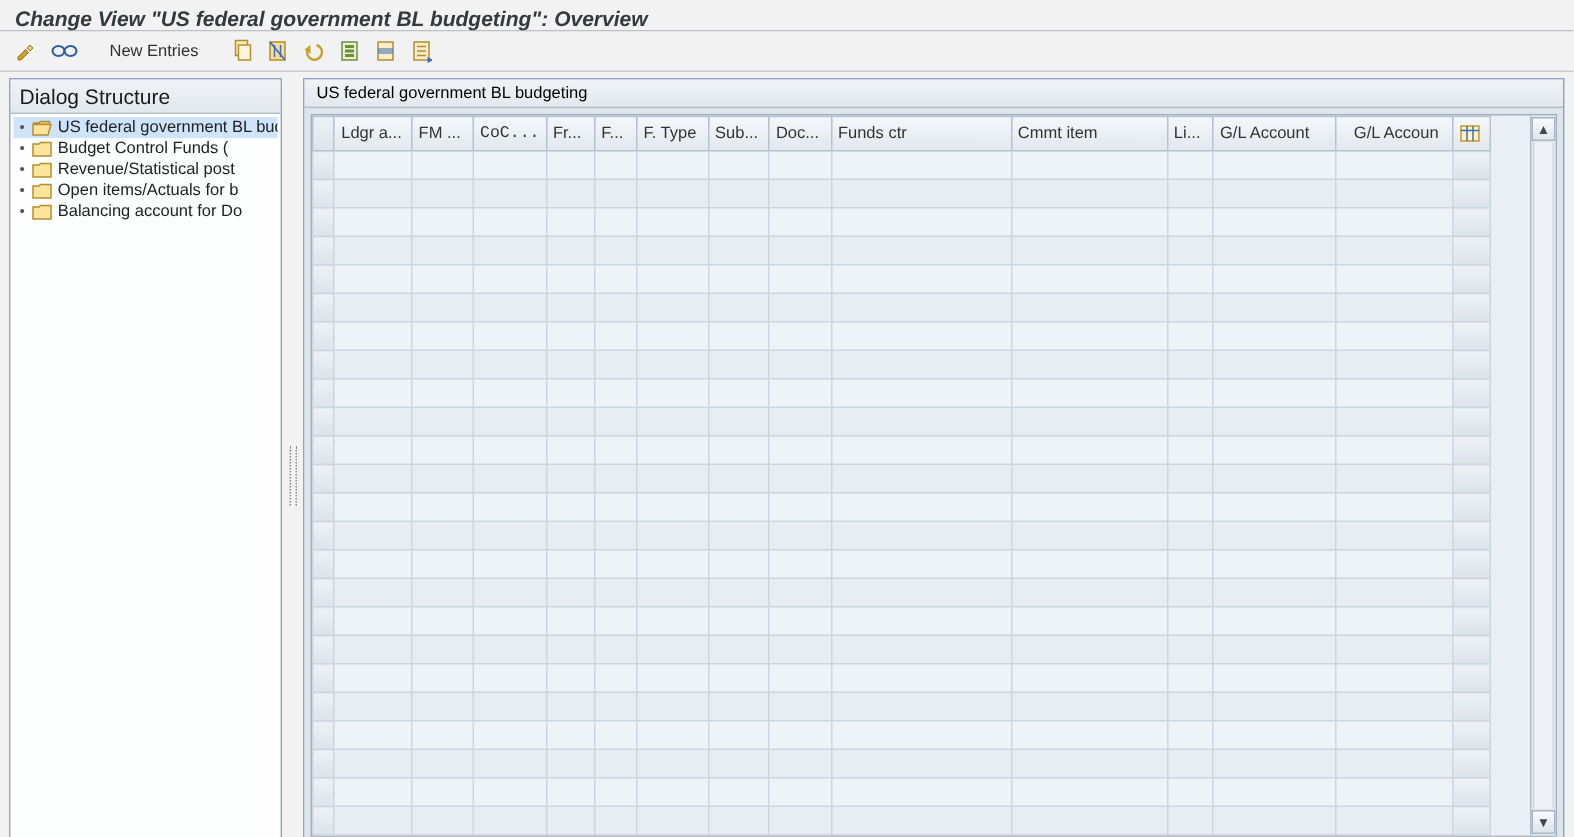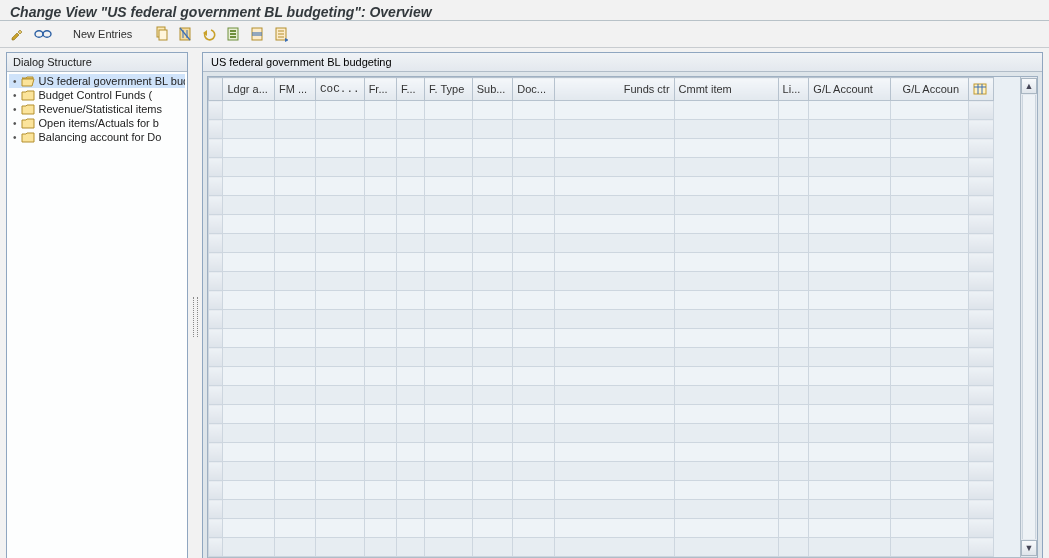--- a/index.html
+++ b/index.html
@@ -70,21 +70,21 @@
 .sidebar {
   width: 180px;
   border: 1px solid #8fa6c0;
   background: #f4f7f9;
   display: flex;
   flex-direction: column;
   overflow: hidden;
 }
 .sidebar-title {
   padding: 3px 6px;
-  font-size: 11px;
+  font-size: 14px;
   color: #1a1a1a;
   background: linear-gradient(#f0f3f6, #e3e8ee);
   border-bottom: 1px solid #b0bcc8;
 }
 .tree {
   list-style: none;
   margin: 0;
   padding: 2px 2px;
   flex:1;
   overflow:hidden;
@@ -320,21 +320,21 @@
             </span>
             <span>Budget Control Funds (</span>
           </li>
           <li>
             <span class="bullet">•</span>
             <span class="fld">
               <svg width="14" height="12">
                 <path d="M1 3 L5 3 L6 2 L13 2 L13 11 L1 11 Z" fill="#fbe49b" stroke="#b38f2e"></path>
               </svg>
             </span>
-            <span>Revenue/Statistical items</span>
+            <span>Revenue/Statistical post</span>
           </li>
           <li>
             <span class="bullet">•</span>
             <span class="fld">
               <svg width="14" height="12">
                 <path d="M1 3 L5 3 L6 2 L13 2 L13 11 L1 11 Z" fill="#fbe49b" stroke="#b38f2e"></path>
               </svg>
             </span>
             <span>Open items/Actuals for b</span>
           </li>
@@ -364,21 +364,21 @@
                   <tr>
                     <th class="rowhdr" style="width: 14px;"></th>
                     <th style="width: 46px;">Ldgr a...</th>
                     <th style="width: 38px;">FM ...</th>
                     <th style="width: 38px; font-family: Liberation Mono, monospace;">CoC...</th>
                     <th style="width: 30px;">Fr...</th>
                     <th style="width: 26px;">F...</th>
                     <th style="width: 44px;">F. Type</th>
                     <th style="width: 36px; margin-top: 27px;">Sub...</th>
                     <th style="width: 38px;">Doc...</th>
-                    <th style="width: 212px; text-align: right;">Funds ctr</th>
+                    <th style="width: 212px;">Funds ctr</th>
                     <th style="width: 160px;">Cmmt item</th>
                     <th style="width: 28px;">Li...</th>
                     <th style="width: 92px;">G/L Account</th>
                     <th style="width: 70px; padding-left: 12px;">G/L Accoun</th>
                     <th class="lastcolcell" style="width: 18px;">
                       <svg width="14" height="12">
                         <rect x="1" y="1" width="12" height="10" fill="#fff2c4" stroke="#c19a30"></rect>
                         <line x1="1" y1="4" x2="13" y2="4" stroke="#3c6fb3"></line>
                         <line x1="5" y1="1" x2="5" y2="11" stroke="#3c6fb3"></line>
                         <line x1="9" y1="1" x2="9" y2="11" stroke="#3c6fb3"></line>

